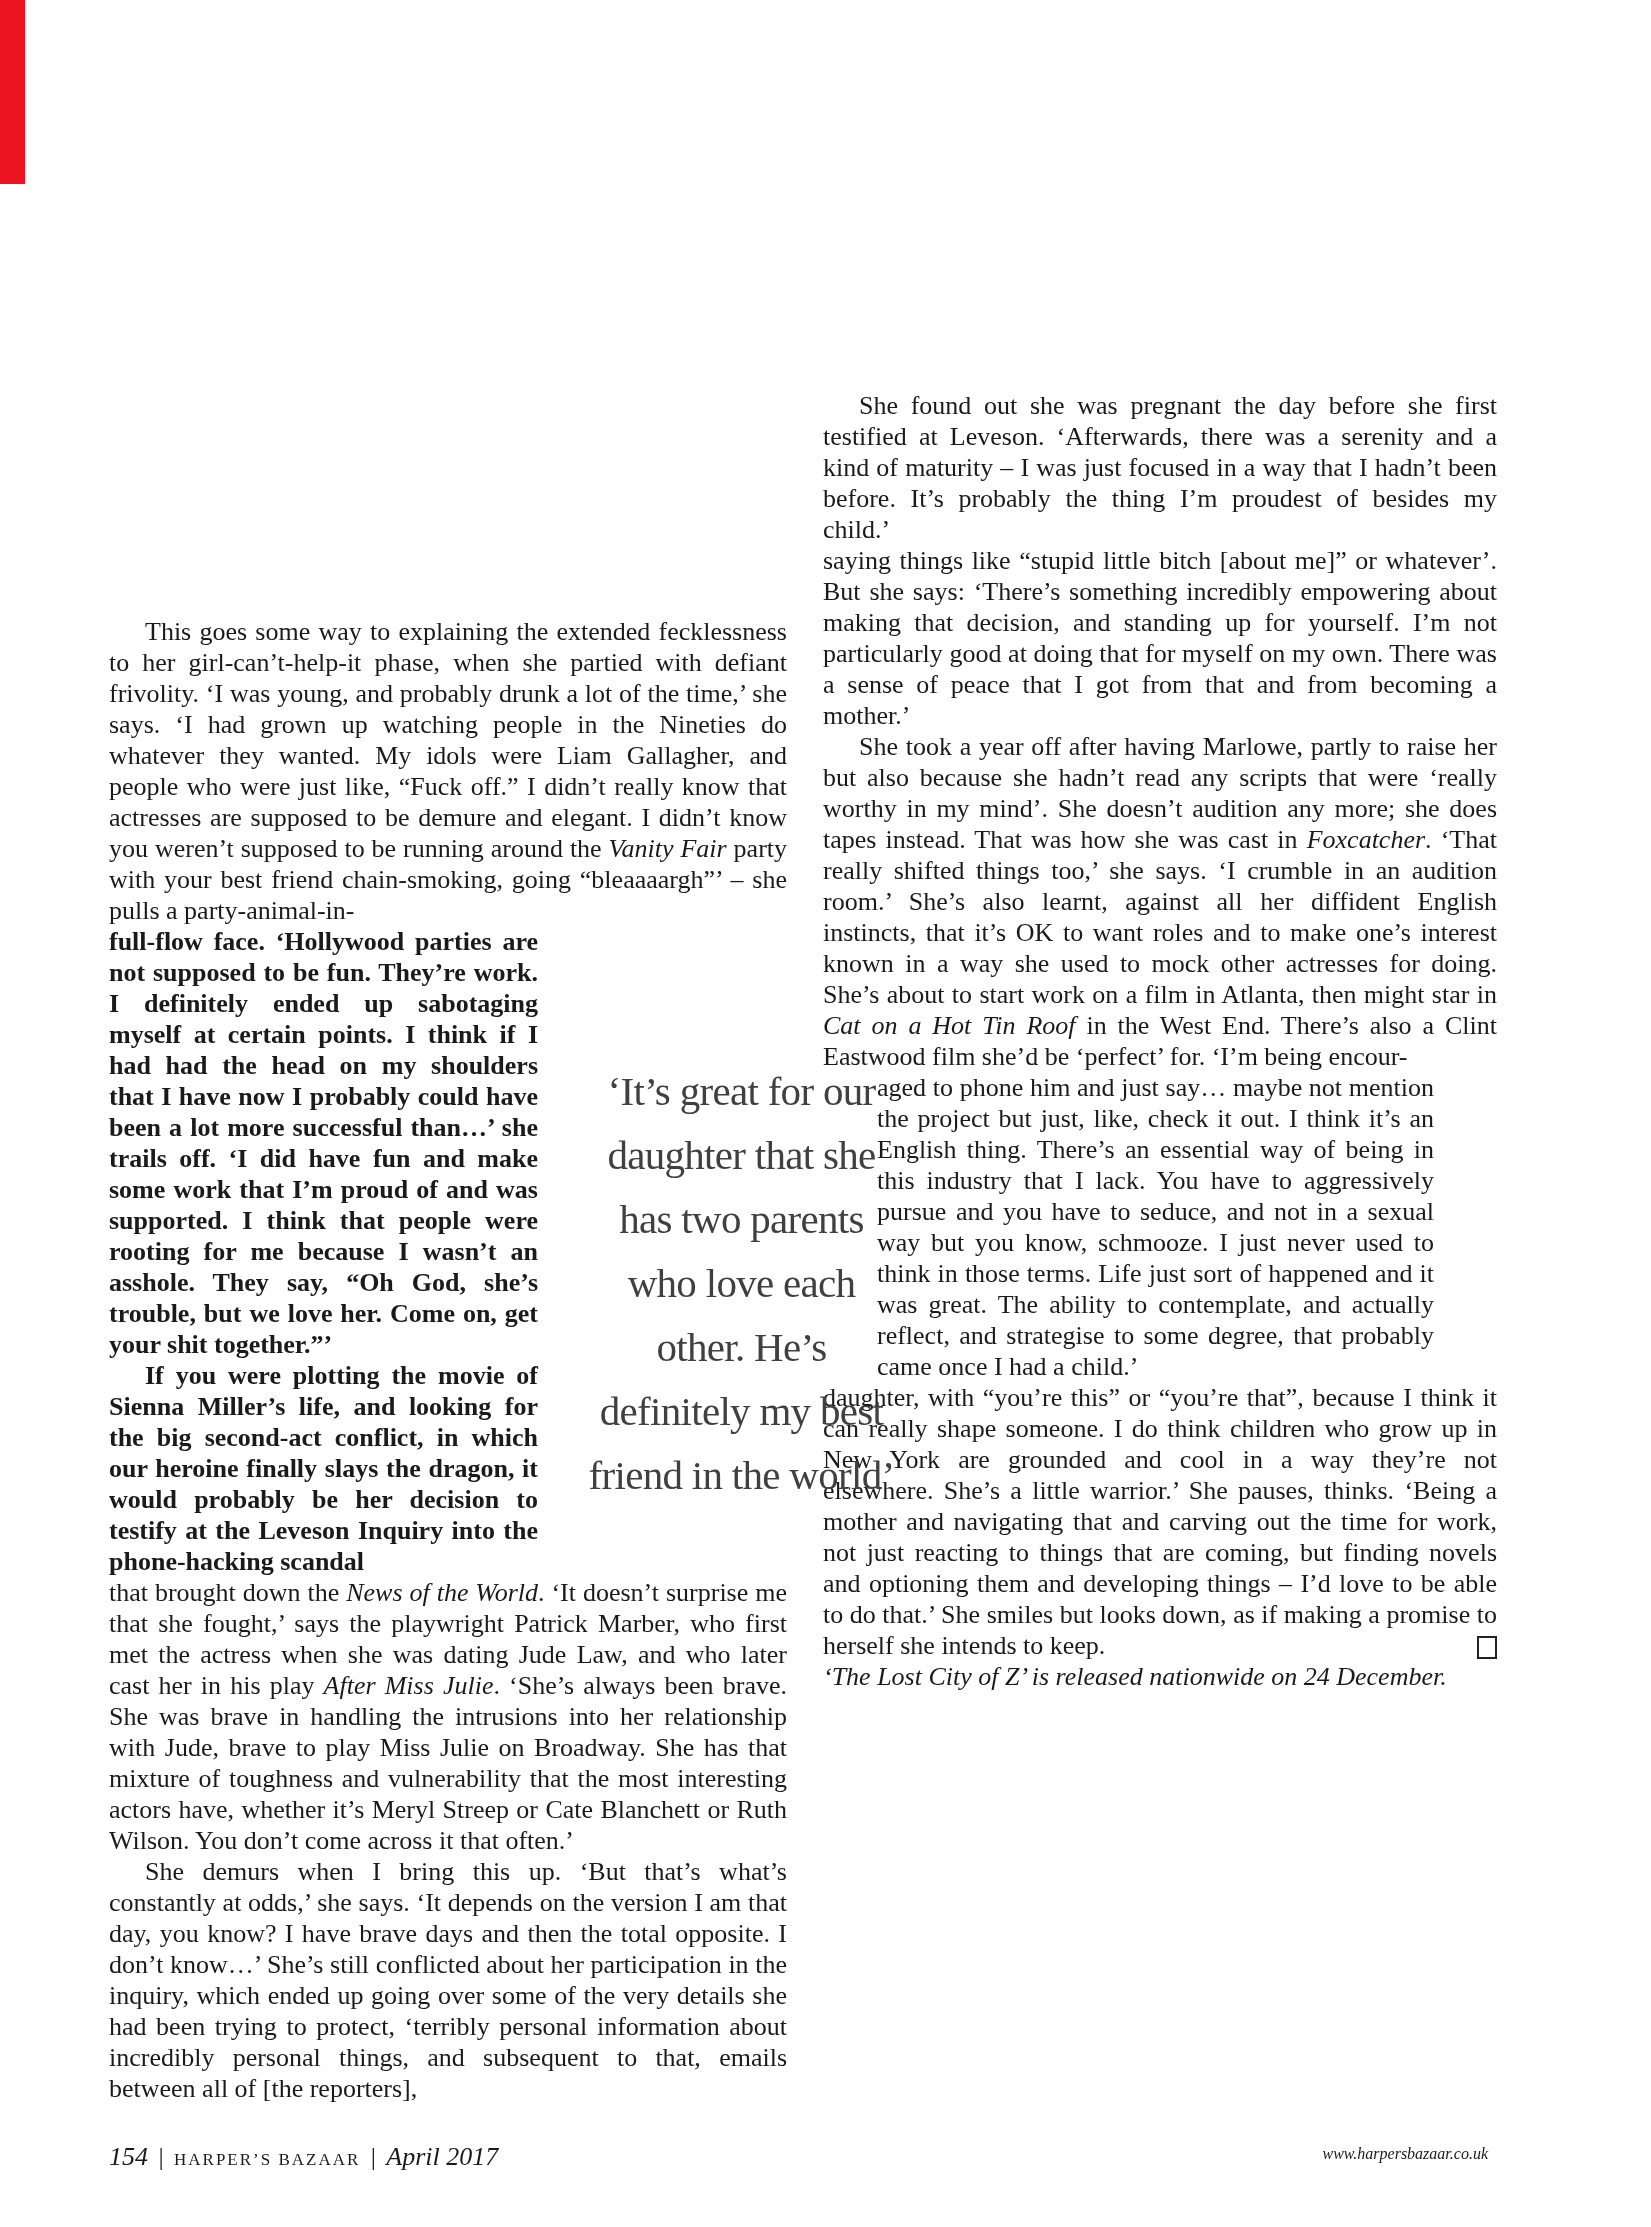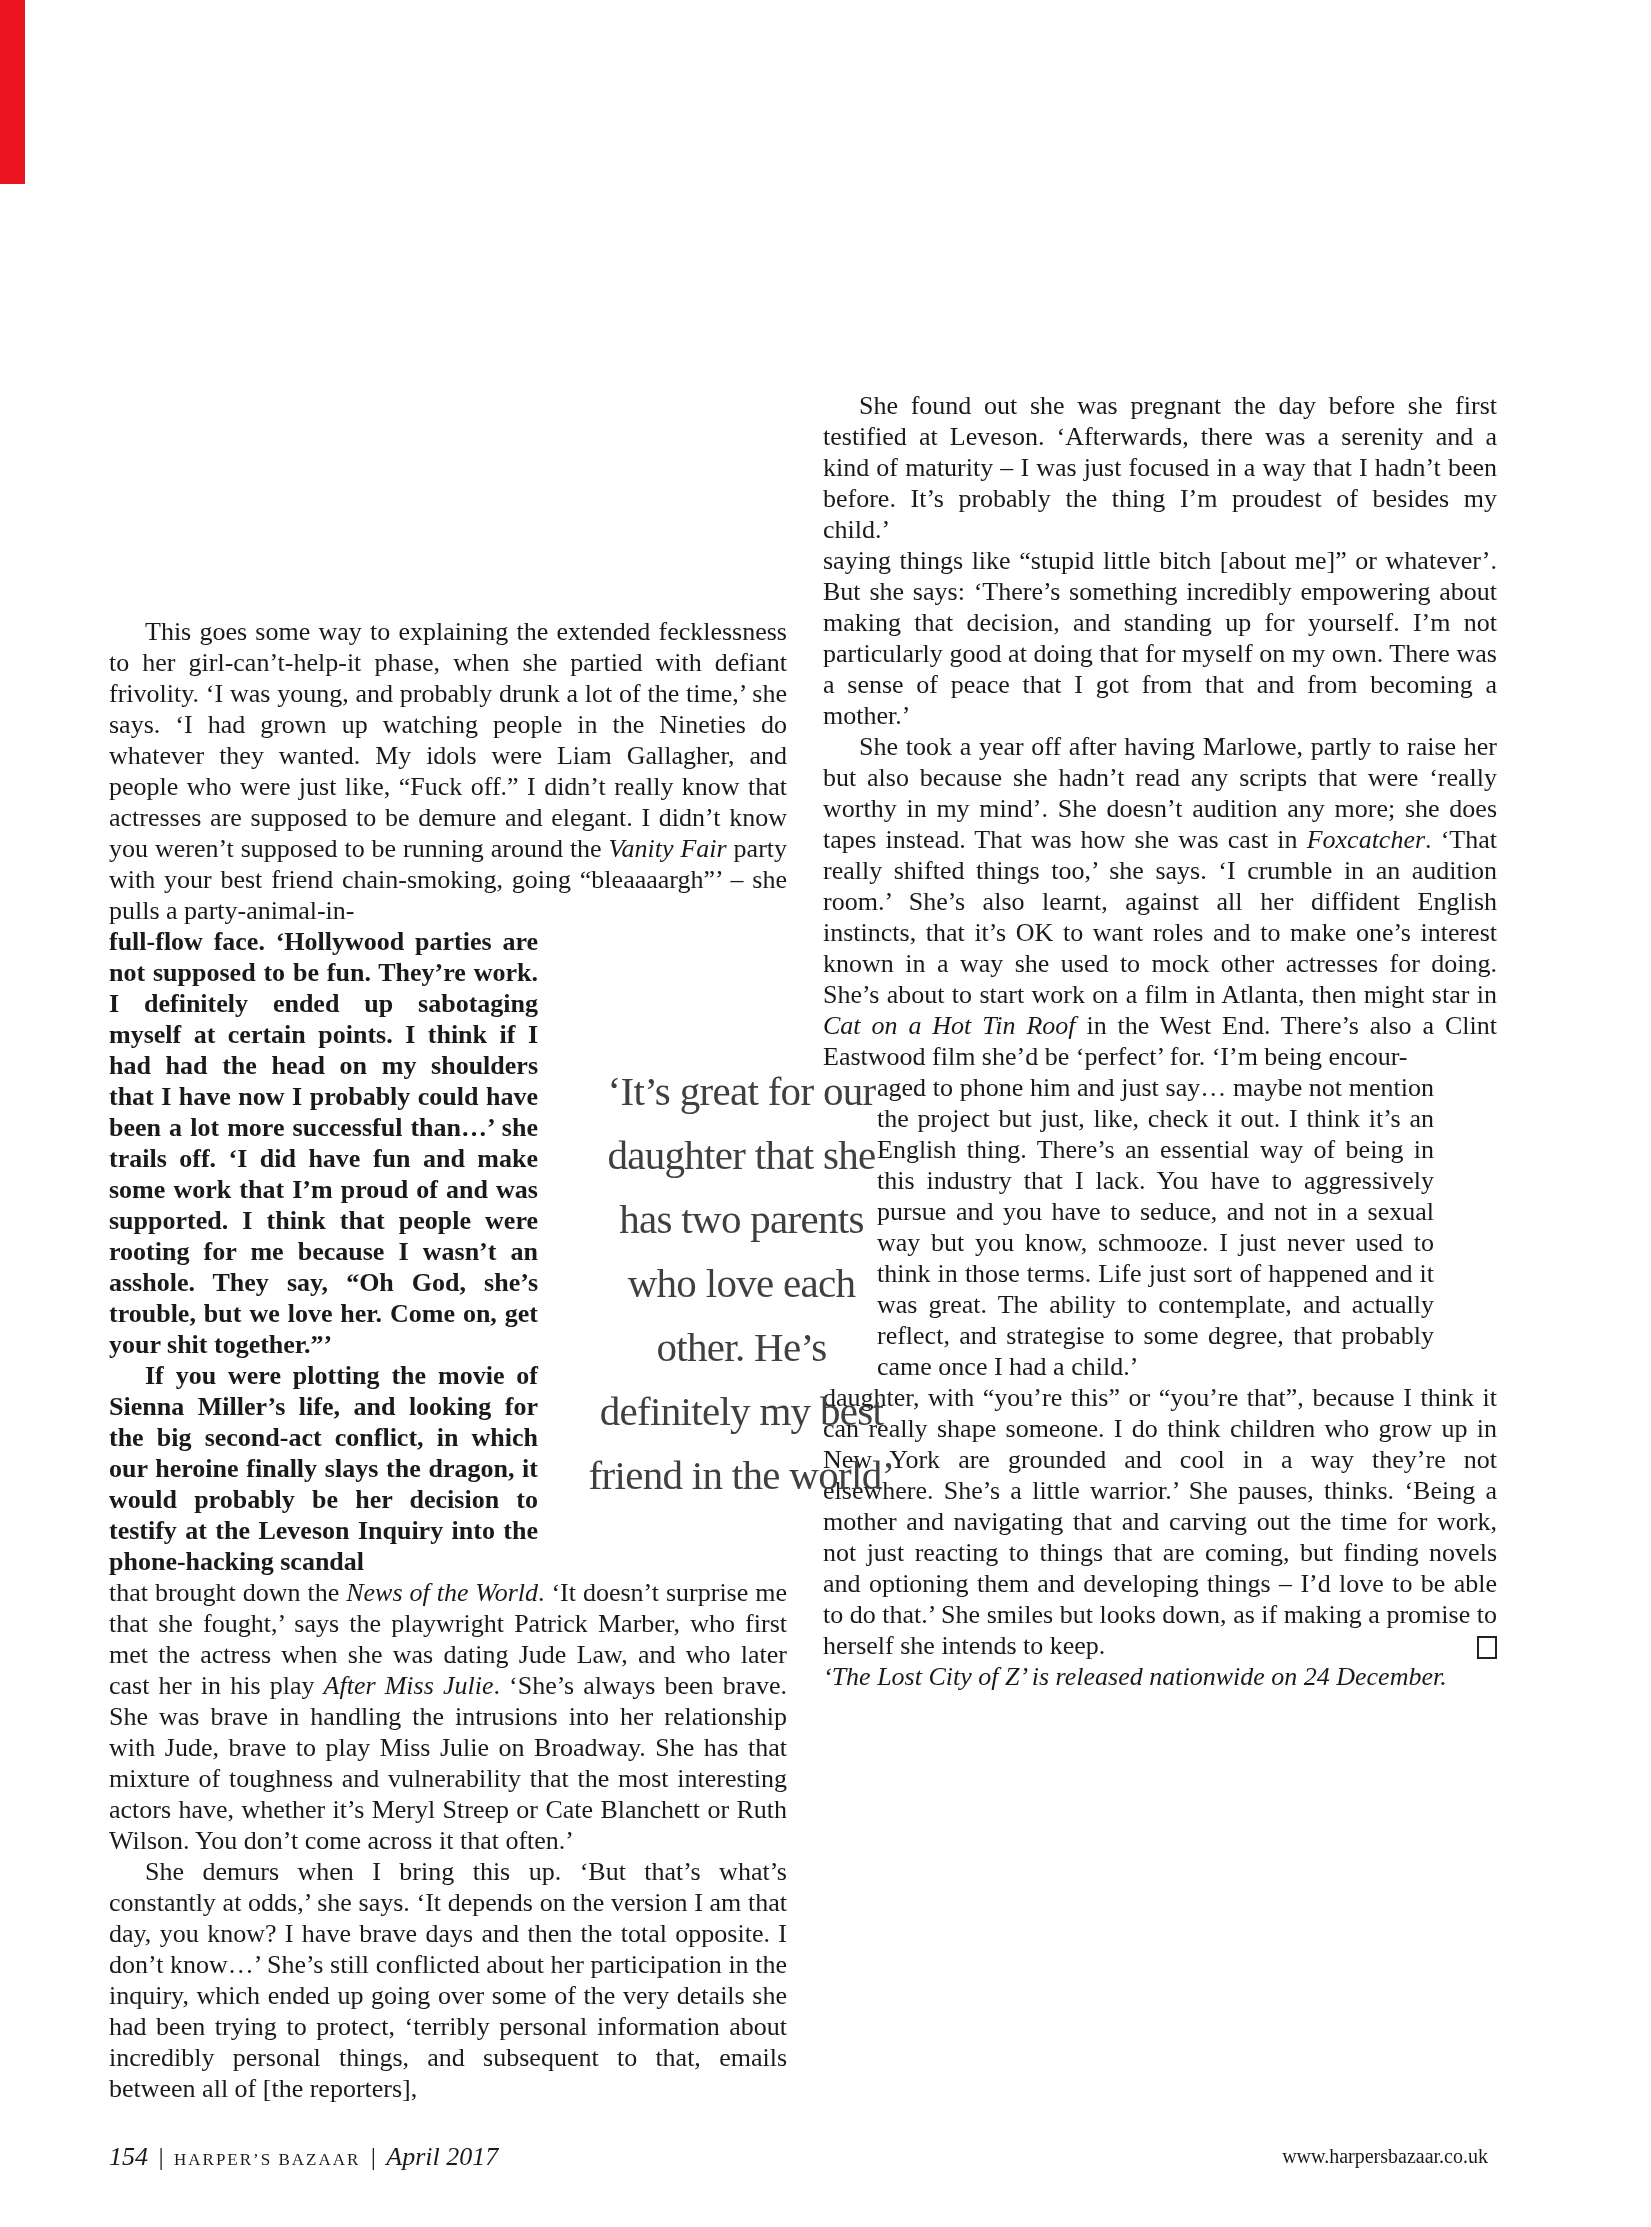--- a/index.html
+++ b/index.html
@@ -54,21 +54,22 @@
     font-size: 26px;
     white-space: nowrap;
   }
   .footer-left .pgnum { font-style: italic; }
   .footer-left .sep { font-weight: normal; margin: 0 10.4px; color: #222; }
   .footer-left .mag { font-size: 17px; letter-spacing: 2px; }
   .footer-left .issue { font-style: italic; }
   .footer-right {
     position: absolute;
     right: 163px; top: 2145px;
-    font-size: 20px;
+    font-size: 16px;
+    font-style: italic;
     white-space: nowrap;
   }
 </style>
 </head>
 <body>
 
 <div class="page">
 
   <div class="red-bar" style="background: rgb(233, 20, 31);"></div>
 

